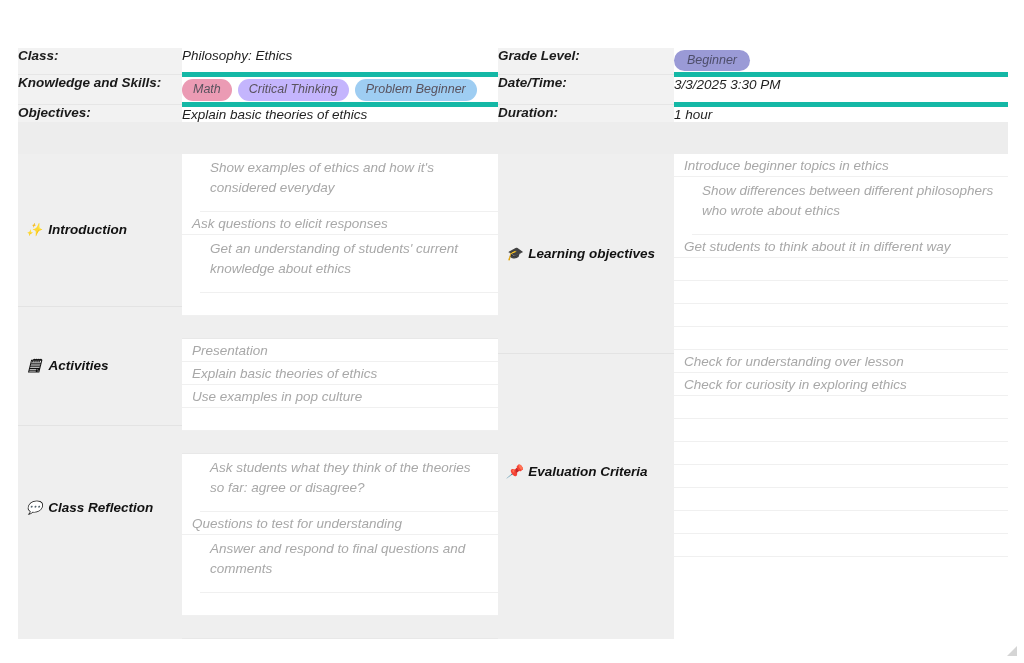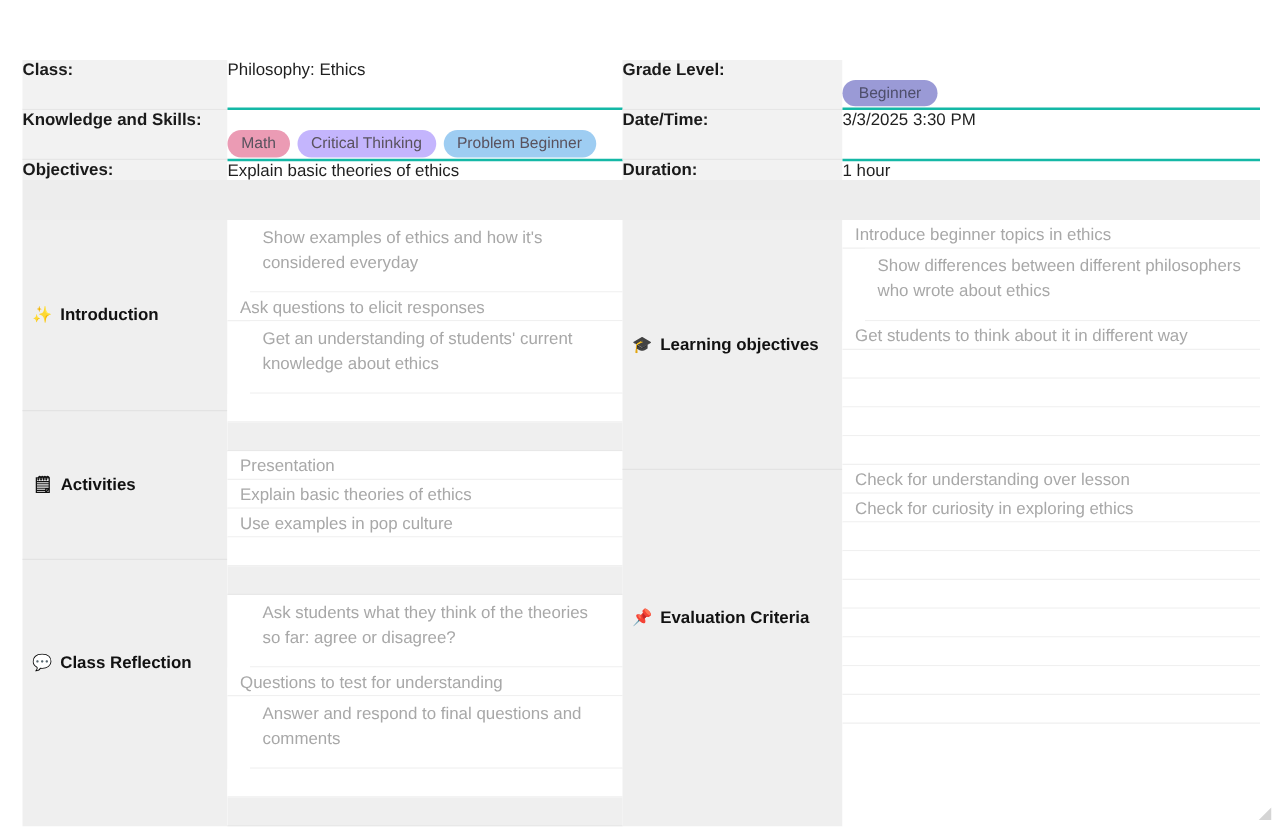--- a/index.html
+++ b/index.html
@@ -10,20 +10,21 @@
     height: 663px;
     overflow: hidden;
     font-family: "Liberation Sans", sans-serif;
   }
 
   #root {
     position: relative;
     width: 1024px;
     height: 663px;
     background: #ffffff;
+    font-style: italic;
   }
 
   .lesson-table {
     position: absolute;
     left: 18px;
     top: 48px;
     width: 990px;
     border-collapse: collapse;
     table-layout: fixed;
     background: #ffffff;
@@ -42,31 +43,30 @@
     color: #1a1a1a;
     padding: 9px 10px 9px 8px;
     border-bottom: 1px solid #e6e6e6;
     white-space: nowrap;
   }
   .meta-value {
     background: #ffffff;
     font-size: 13.5px;
     color: #1f1f1f;
     padding: 9px 10px;
-    border-bottom: 2px solid #14b8a6;
+    border-bottom: 5px solid #14b8a6;
   }
   .meta-value.last,
   .meta-label.last { border-bottom: none; margin-left: 37px; }
 
   .chip-row {
     display: flex;
     gap: 6px;
     align-items: flex-end;
     padding: 2px 0 1px 0;
-    margin-top: 14px;
   }
   .chip {
     display: inline-block;
     border-radius: 11px;
     padding: 3px 11px 4px 11px;
     font-size: 12.5px;
     line-height: 1.15;
     color: #59525e;
     white-space: nowrap;
   }

